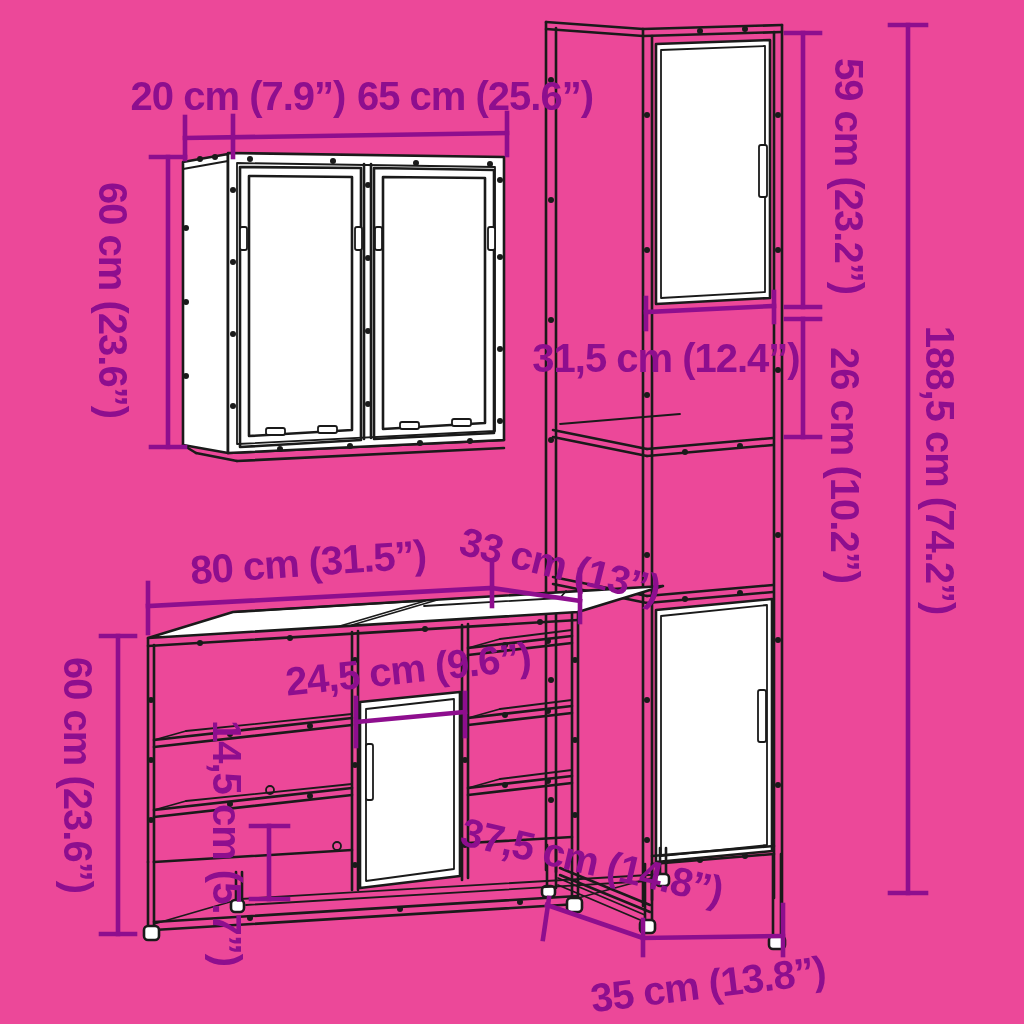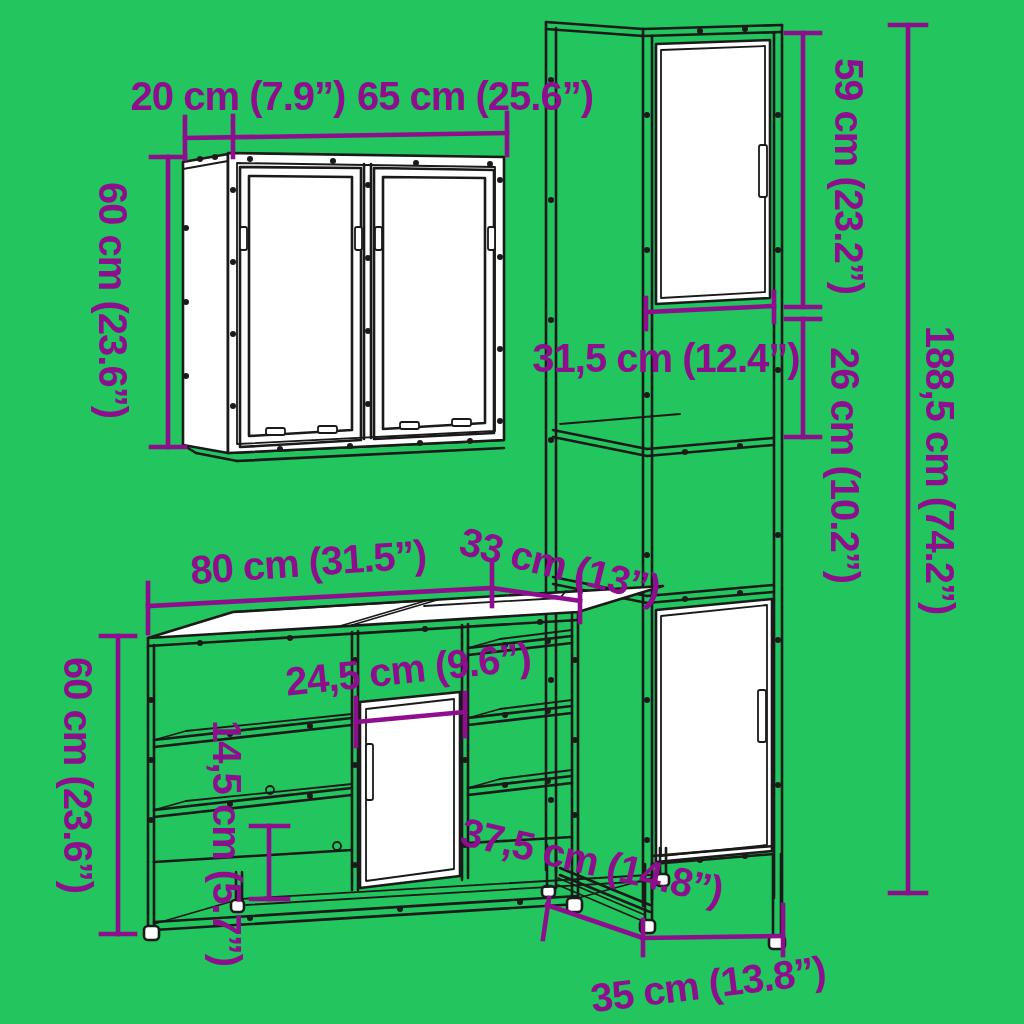--- a/index.html
+++ b/index.html
@@ -1,16 +1,16 @@
 <!DOCTYPE html>
 <html><head>
 <meta charset="utf-8">
 <style>
   html,body{margin:0;padding:0;background:#ffffff;}
-  .stage{position:relative;width:1024px;height:1024px;background:#22c55e;overflow:hidden;
+  .stage{position:relative;width:1024px;height:1024px;background:#ec4899;overflow:hidden;
          font-family:"Liberation Sans",sans-serif;}
   svg{display:block;}
   .blk{stroke:#1a1a1a;fill:none;stroke-width:2.6;stroke-linecap:round;stroke-linejoin:round;}
   .blkthin{stroke:#1a1a1a;fill:none;stroke-width:1.8;stroke-linecap:round;stroke-linejoin:round;}
   .wfill{fill:#ffffff;}
   .dot{fill:#1a1a1a;stroke:none;}
   .dim{stroke:#8E0E8E;fill:none;stroke-width:4.6;stroke-linecap:square;}
   .dimtxt{fill:#8E0E8E;font-family:"Liberation Sans",sans-serif;font-weight:bold;
           font-size:40px;letter-spacing:-1px;}
 </style>

